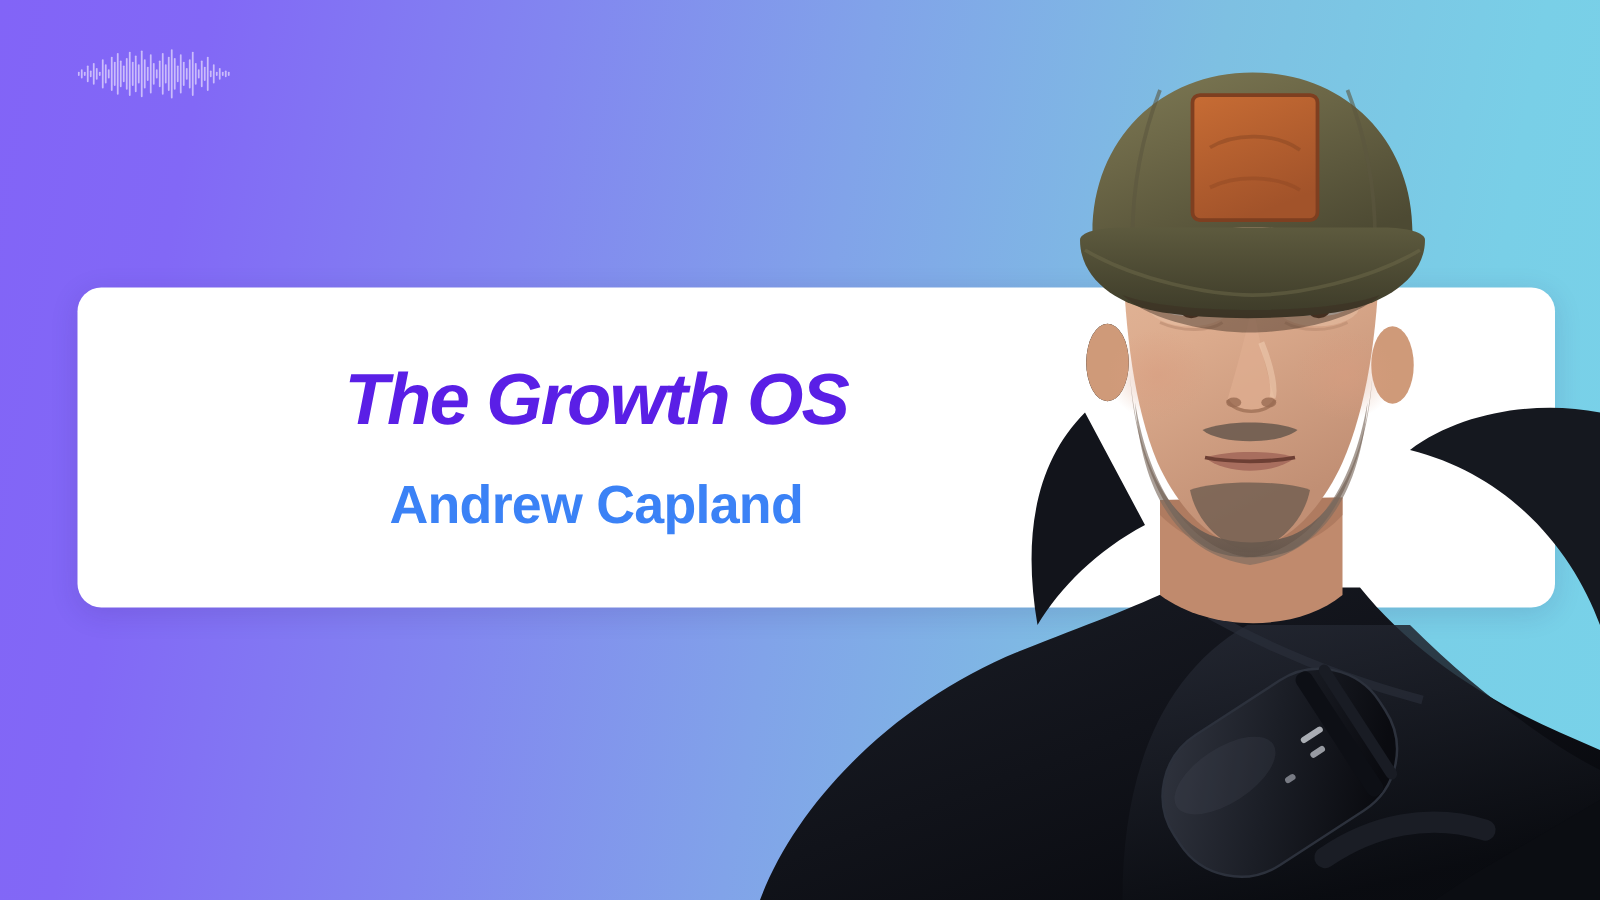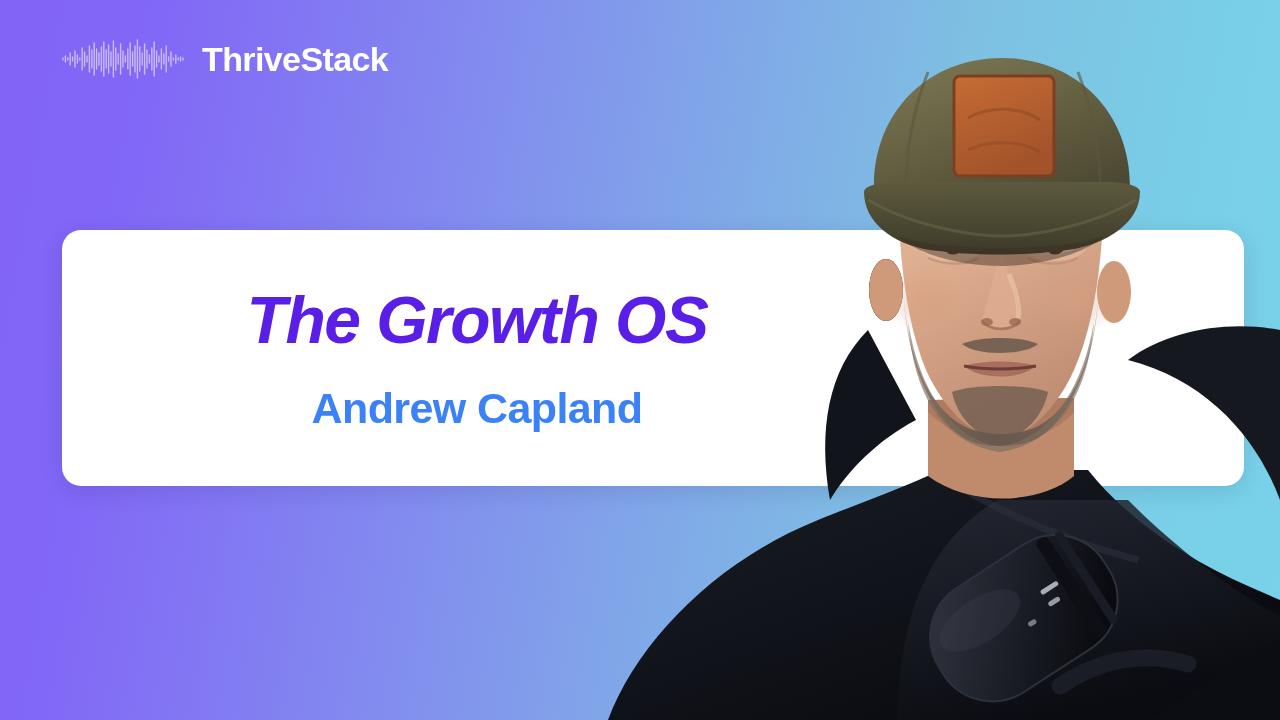--- a/index.html
+++ b/index.html
@@ -58,21 +58,21 @@
   #card-text {
     position:absolute;
     left:0; top:0;
     width:830px; height:256px;
     display:flex; flex-direction:column;
     align-items:center; justify-content:center;
     gap:34px;
   }
   #talk-title {
     color:#5a1fe6;
-    font-size:66px;
+    font-size:58px;
     font-weight:bold;
     font-style:italic;
     letter-spacing:-1.5px;
     line-height:1;
     white-space:nowrap;
   }
   #speaker-name {
     color:#3b82f6;
     font-size:43px;
     font-weight:bold;
@@ -149,21 +149,20 @@
           <line x1="109" y1="14" x2="109" y2="28"></line>
           <line x1="111.4" y1="20" x2="111.4" y2="22"></line>
           <line x1="113.8" y1="17" x2="113.8" y2="25"></line>
           <line x1="116.2" y1="20" x2="116.2" y2="22"></line>
           <line x1="118.6" y1="19" x2="118.6" y2="23"></line>
           <line x1="121" y1="20" x2="121" y2="22"></line>
         </g>
       </svg>
     </span>
 
-    <span id="brand-name">ThriveStack</span>
   </div>
 
   <div id="title-card">
     <div id="card-text">
       <div id="talk-title">The Growth OS</div>
       <div id="speaker-name">Andrew Capland</div>
     </div>
   </div>
 
   <div id="presenter">

